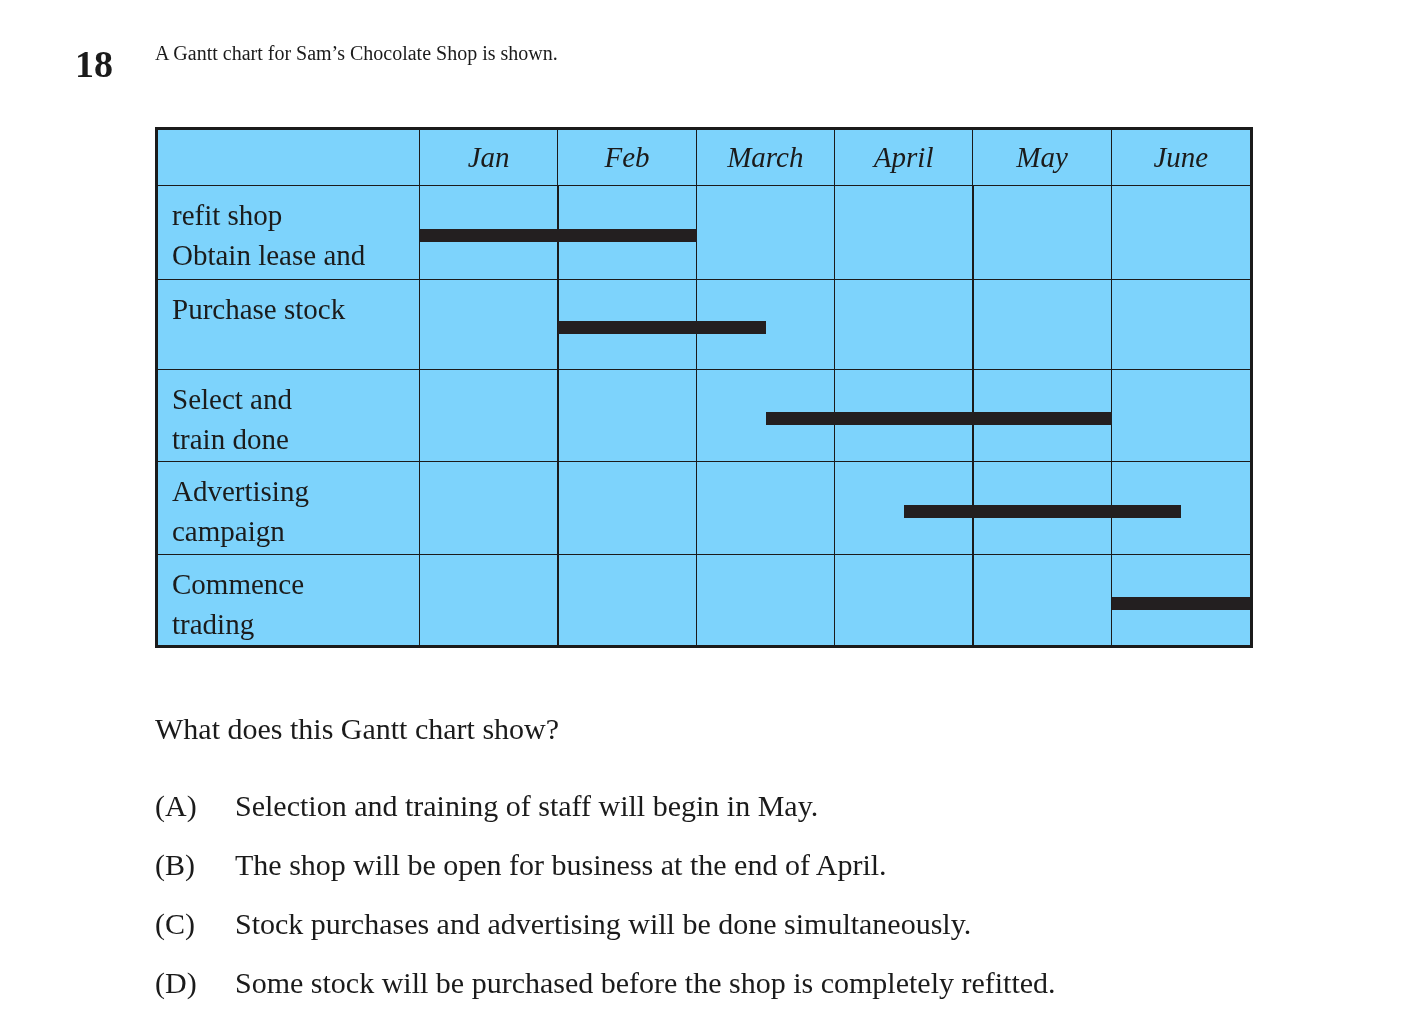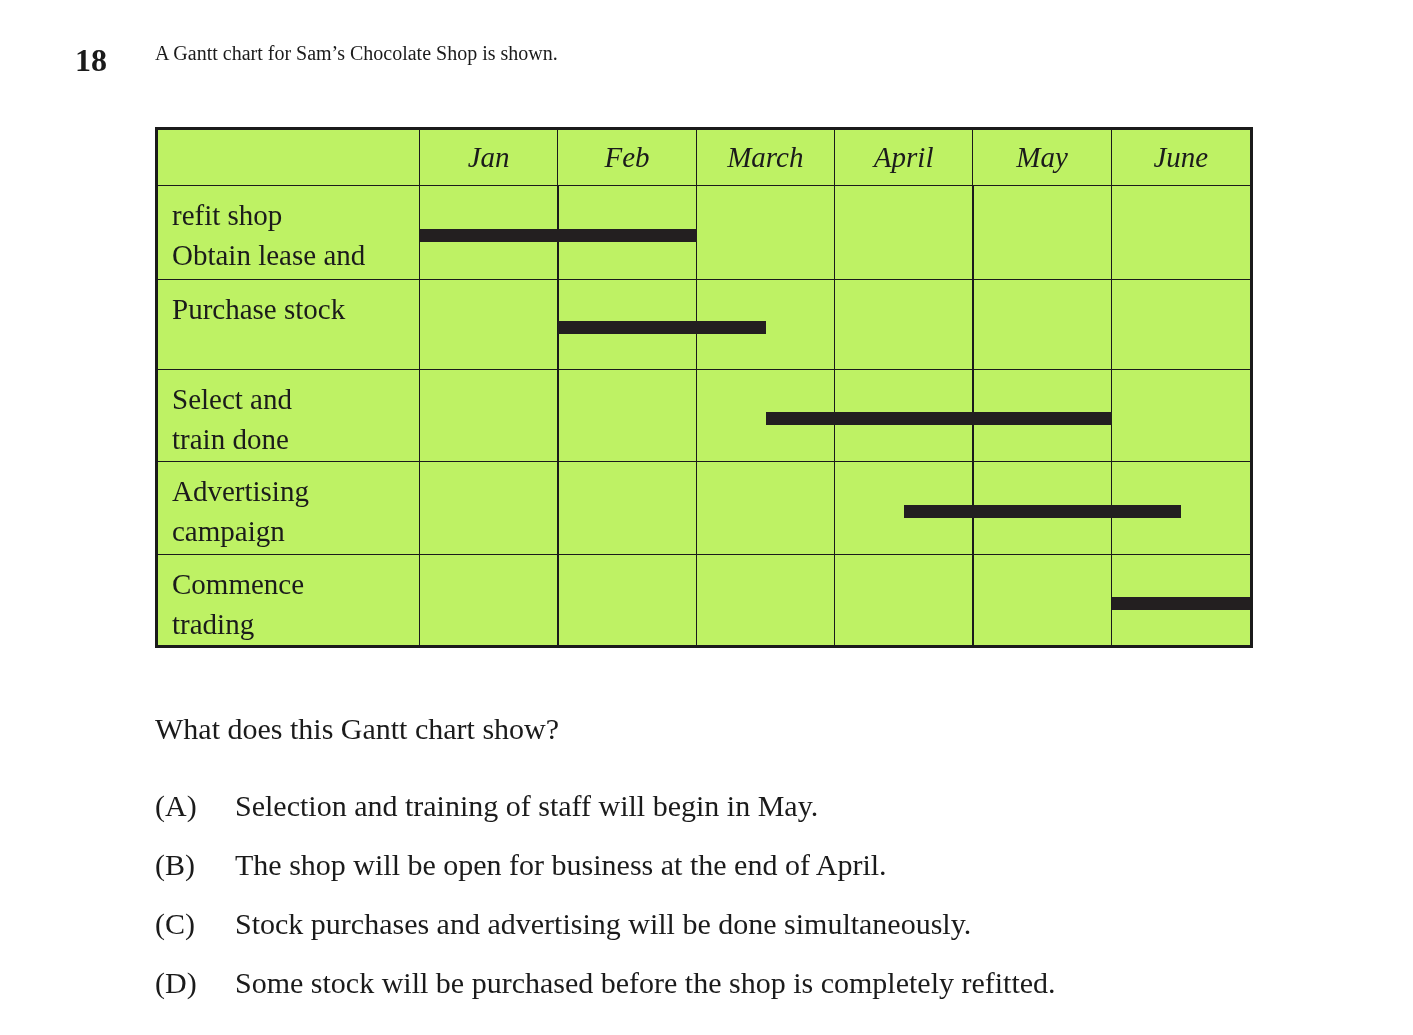--- a/index.html
+++ b/index.html
@@ -6,31 +6,31 @@
   html, body {
     width: 1413px; height: 1035px;
     background: #ffffff;
     font-family: "Liberation Serif", serif;
     color: #1b1b1b;
   }
   .page { position: relative; width: 1413px; height: 1035px; overflow: hidden; }
 
   
   .q-header { position: absolute; left: 75px; top: 42px; display: flex; }
-  .q-num { font-weight: bold; font-size: 32px; width: 80px; flex: 0 0 80px; }
+  .q-num { font-weight: bold; font-size: 38px; width: 80px; flex: 0 0 80px; }
   .q-title { font-size: 20px; }
 
   
   .gantt-grid {
     position: absolute; left: 155px; top: 127px; width: 1098px;
     display: grid;
     grid-template-columns: 262px repeat(6, 1fr);
     grid-template-rows: 56px 94px 90px 92px 93px 90px;
     border: 3px solid #1b1b1b;
-    background: #bef264;
+    background: #7dd3fc;
   }
   .cell { border-right: 1.5px solid #1b1b1b; border-bottom: 1.5px solid #1b1b1b; }
   .cell.month {
     display: flex; align-items: center; justify-content: center;
     font-style: italic; font-size: 29px;
   }
   .cell.month.last { border-right: none; font-style: italic; }
   .cell.tasklabel { padding: 9px 8px 0 14px; font-size: 29px; line-height: 40px; }
   .cell.timeline { grid-column: 2 / 8; position: relative; border-right: none; }
   .cell.lastrow { border-bottom: none; }

